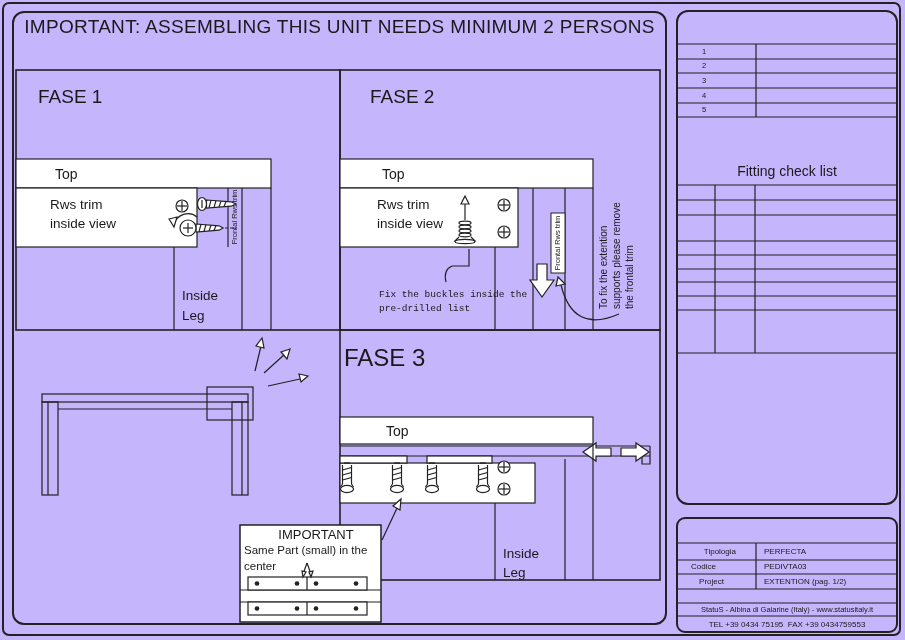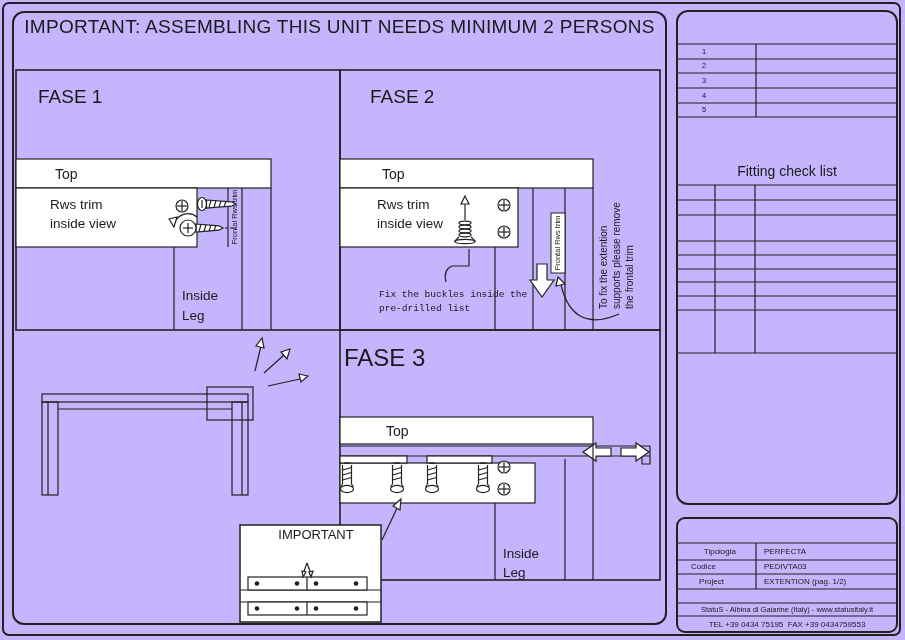--- a/index.html
+++ b/index.html
@@ -267,20 +267,24 @@
   </div>
 
   <div class="lbl" style="left:344px;top:344px;font-size:24px;">FASE 3</div>
   <div class="lbl" style="left:386px;top:423px;font-size:14px;">Top</div>
   <div class="lbl" style="left:503px;top:544px;font-size:13.5px;line-height:19px;">
     <div>Inside</div>
     <div>Leg</div>
   </div>
 
   <div class="lbl ctr" style="left:240px;top:527px;width:122px;font-size:13px;margin-left:15px;">IMPORTANT</div>
+  <div class="lbl" style="left:244px;top:542px;font-size:11.5px;line-height:16px;">
+    <div>Same Part (small) in the</div>
+    <div>center</div>
+  </div>
 
   <div class="lbl ctr" style="left:676px;top:47px;width:56px;font-size:7.5px;">1</div>
   <div class="lbl ctr" style="left:676px;top:61px;width:56px;font-size:7.5px;">2</div>
   <div class="lbl ctr" style="left:676px;top:76px;width:56px;font-size:7.5px;">3</div>
   <div class="lbl ctr" style="left:676px;top:91px;width:56px;font-size:7.5px;">4</div>
   <div class="lbl ctr" style="left:676px;top:105px;width:56px;font-size:7.5px;">5</div>
   <div class="lbl ctr" style="left:676px;top:163px;width:222px;font-size:14px;">Fitting check list</div>
 
   <div class="lbl" style="left:676px;top:547px;width:60px;font-size:8px;text-align:right;">Tipologia</div>
   <div class="lbl" style="left:764px;top:547px;font-size:8px;">PERFECTA</div>

